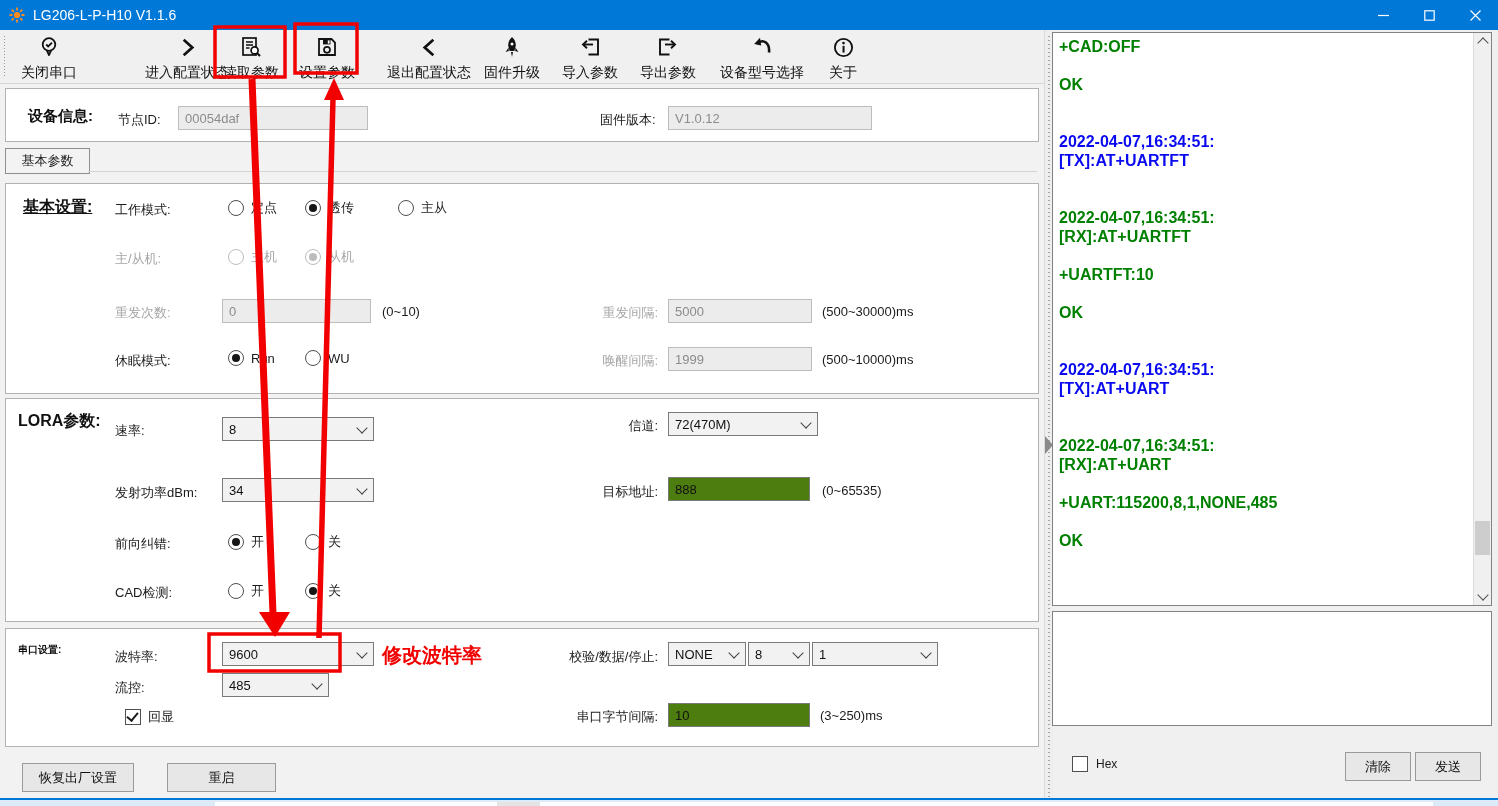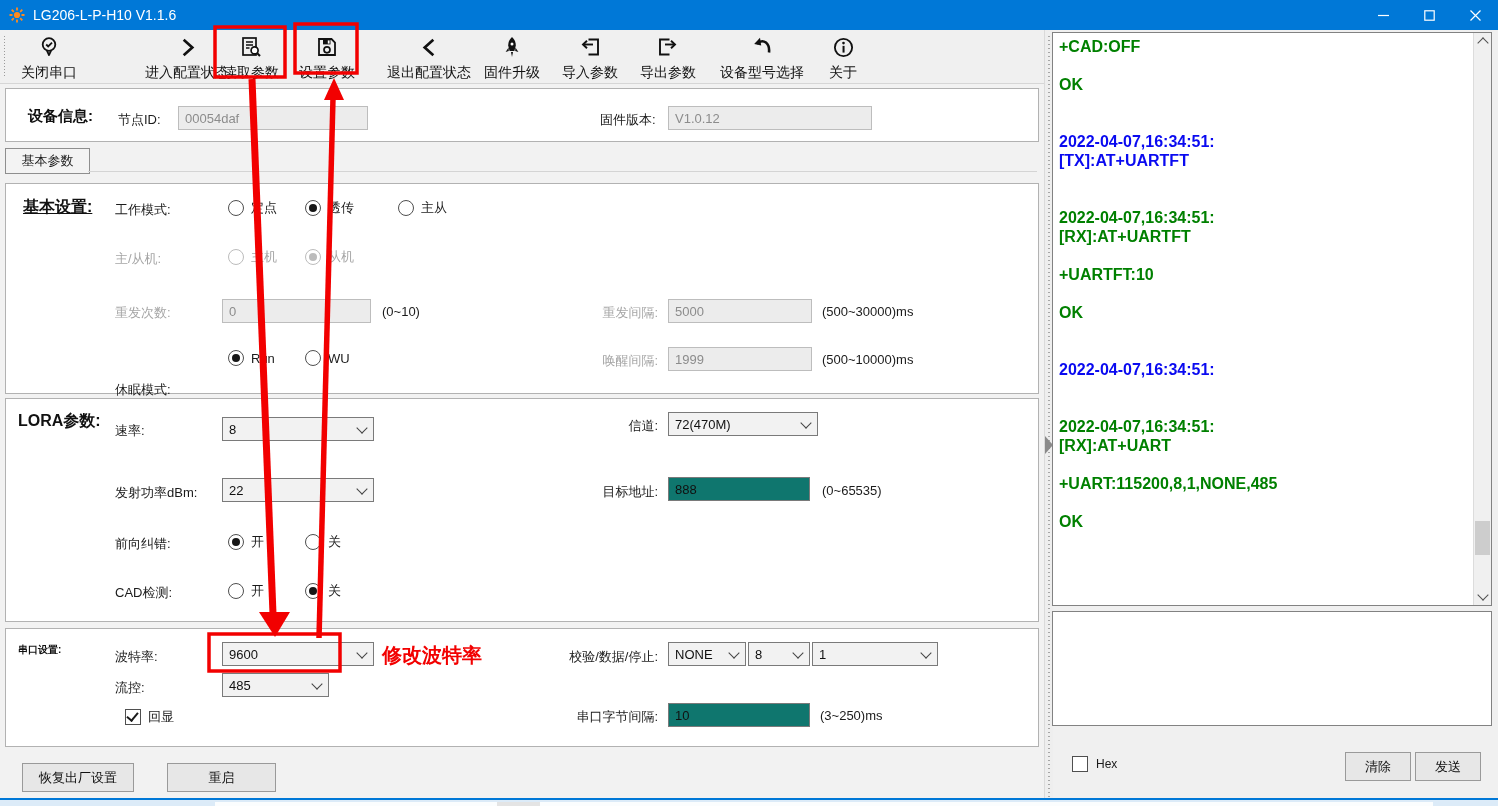--- a/index.html
+++ b/index.html
@@ -42,21 +42,21 @@
   .gtitle{position:absolute;font-size:15px;font-weight:bold;color:#111;white-space:nowrap;}
   .lbl{position:absolute;font-size:13px;color:#1b1b1b;white-space:nowrap;}
   .lbl.dis{color:#a5a5a5;}
   .lbl.ralign{text-align:right;width:160px;}
   .hint{position:absolute;font-size:13px;color:#1b1b1b;white-space:nowrap;}
 
   .tab{position:absolute;background:#f3f3f3;border:1px solid #8e8e8e;font-size:13px;
        display:flex;align-items:center;justify-content:center;}
   .tabline{position:absolute;background:#d4d4d4;height:1px;}
 
-  .input{position:absolute;height:22px;background:#0f766e;border:1px solid #7a7a7a;font-size:13px;
+  .input{position:absolute;height:22px;background:#4d7c0f;border:1px solid #7a7a7a;font-size:13px;
          padding:0 6px;display:flex;align-items:center;color:#111;}
   .input.dis{background:#ececec;border-color:#bdbdbd;color:#8c8c8c;}
   .combo{position:absolute;height:22px;background:#f2f2f2;border:1px solid #7a7a7a;font-size:13px;
          padding:0 20px 0 6px;display:flex;align-items:center;color:#111;}
   .combo .chev{position:absolute;right:7px;top:6px;width:7px;height:7px;
                border-right:1.6px solid #444;border-bottom:1.6px solid #444;transform:rotate(45deg);}
 
   .radio-row{position:absolute;display:flex;align-items:center;gap:7px;font-size:13px;white-space:nowrap;}
   .radio{width:14px;height:14px;border:1px solid #4f4f4f;border-radius:50%;background:#fff;position:relative;flex:none;}
   .radio.checked::after{content:"";position:absolute;left:3px;top:3px;right:3px;bottom:3px;background:#161616;border-radius:50%;}
@@ -293,21 +293,21 @@
       <span>从机</span>
   </div>
 
   <div class="lbl dis" style="left:115px;top:304px;">重发次数:</div>
   <div class="input dis" style="left:222px;top:299px;width:135px;">0</div>
   <div class="hint" style="left:382px;top:304px;">(0~10)</div>
   <div class="lbl dis ralign" style="left:498px;top:304px;">重发间隔:</div>
   <div class="input dis" style="left:668px;top:299px;width:130px;">5000</div>
   <div class="hint" style="left:822px;top:304px;">(500~30000)ms</div>
 
-  <div class="lbl" style="left:115px;top:352px;margin-top:29px;">休眠模式:</div>
+  <div class="lbl" style="left:115px;top:352px;">休眠模式:</div>
   <div class="radio-row" style="left:228px;top:350px;">
     <span class="radio checked"></span>
       <span>Run</span>
   </div>
   <div class="radio-row" style="left:305px;top:350px;">
     <span class="radio"></span>
       <span>WU</span>
   </div>
   <div class="lbl dis ralign" style="left:498px;top:352px;">唤醒间隔:</div>
   <div class="input dis" style="left:668px;top:347px;width:130px;">1999</div>
@@ -322,21 +322,21 @@
       <span class="chev"></span>
   </div>
   <div class="lbl ralign" style="left:498px;top:417px;">信道:</div>
   <div class="combo" style="left:668px;top:412px;width:122px;">
     <span>72(470M)</span>
       <span class="chev"></span>
   </div>
 
   <div class="lbl" style="left:115px;top:484px;">发射功率dBm:</div>
   <div class="combo" style="left:222px;top:478px;width:124px;">
-    <span>22</span>
+    <span>34</span>
       <span class="chev"></span>
   </div>
   <div class="lbl ralign" style="left:498px;top:483px;">目标地址:</div>
   <div class="input" style="left:668px;top:477px;width:128px;">888</div>
   <div class="hint" style="left:822px;top:483px;">(0~65535)</div>
 
   <div class="lbl" style="left:115px;top:535px;">前向纠错:</div>
   <div class="radio-row" style="left:228px;top:533px;">
     <span class="radio checked"></span>
       <span>开</span>
@@ -433,20 +433,21 @@
         <div class="log-line"><span></span></div>
 
         <div class="log-line" style="color: rgb(0, 128, 0);"><span>OK</span></div>
 
         <div class="log-line"><span></span></div>
 
         <div class="log-line"><span></span></div>
 
         <div class="log-line" style="color: rgb(10, 10, 240);"><span>2022-04-07,16:34:51:</span></div>
 
+        <div class="log-line" style="color: rgb(10, 10, 240);"><span>[TX]:AT+UART</span></div>
 
         <div class="log-line"><span></span></div>
 
         <div class="log-line"><span></span></div>
 
         <div class="log-line" style="color: rgb(0, 128, 0);"><span>2022-04-07,16:34:51:</span></div>
 
         <div class="log-line" style="color: rgb(0, 128, 0);"><span>[RX]:AT+UART</span></div>
 
         <div class="log-line"><span></span></div>

